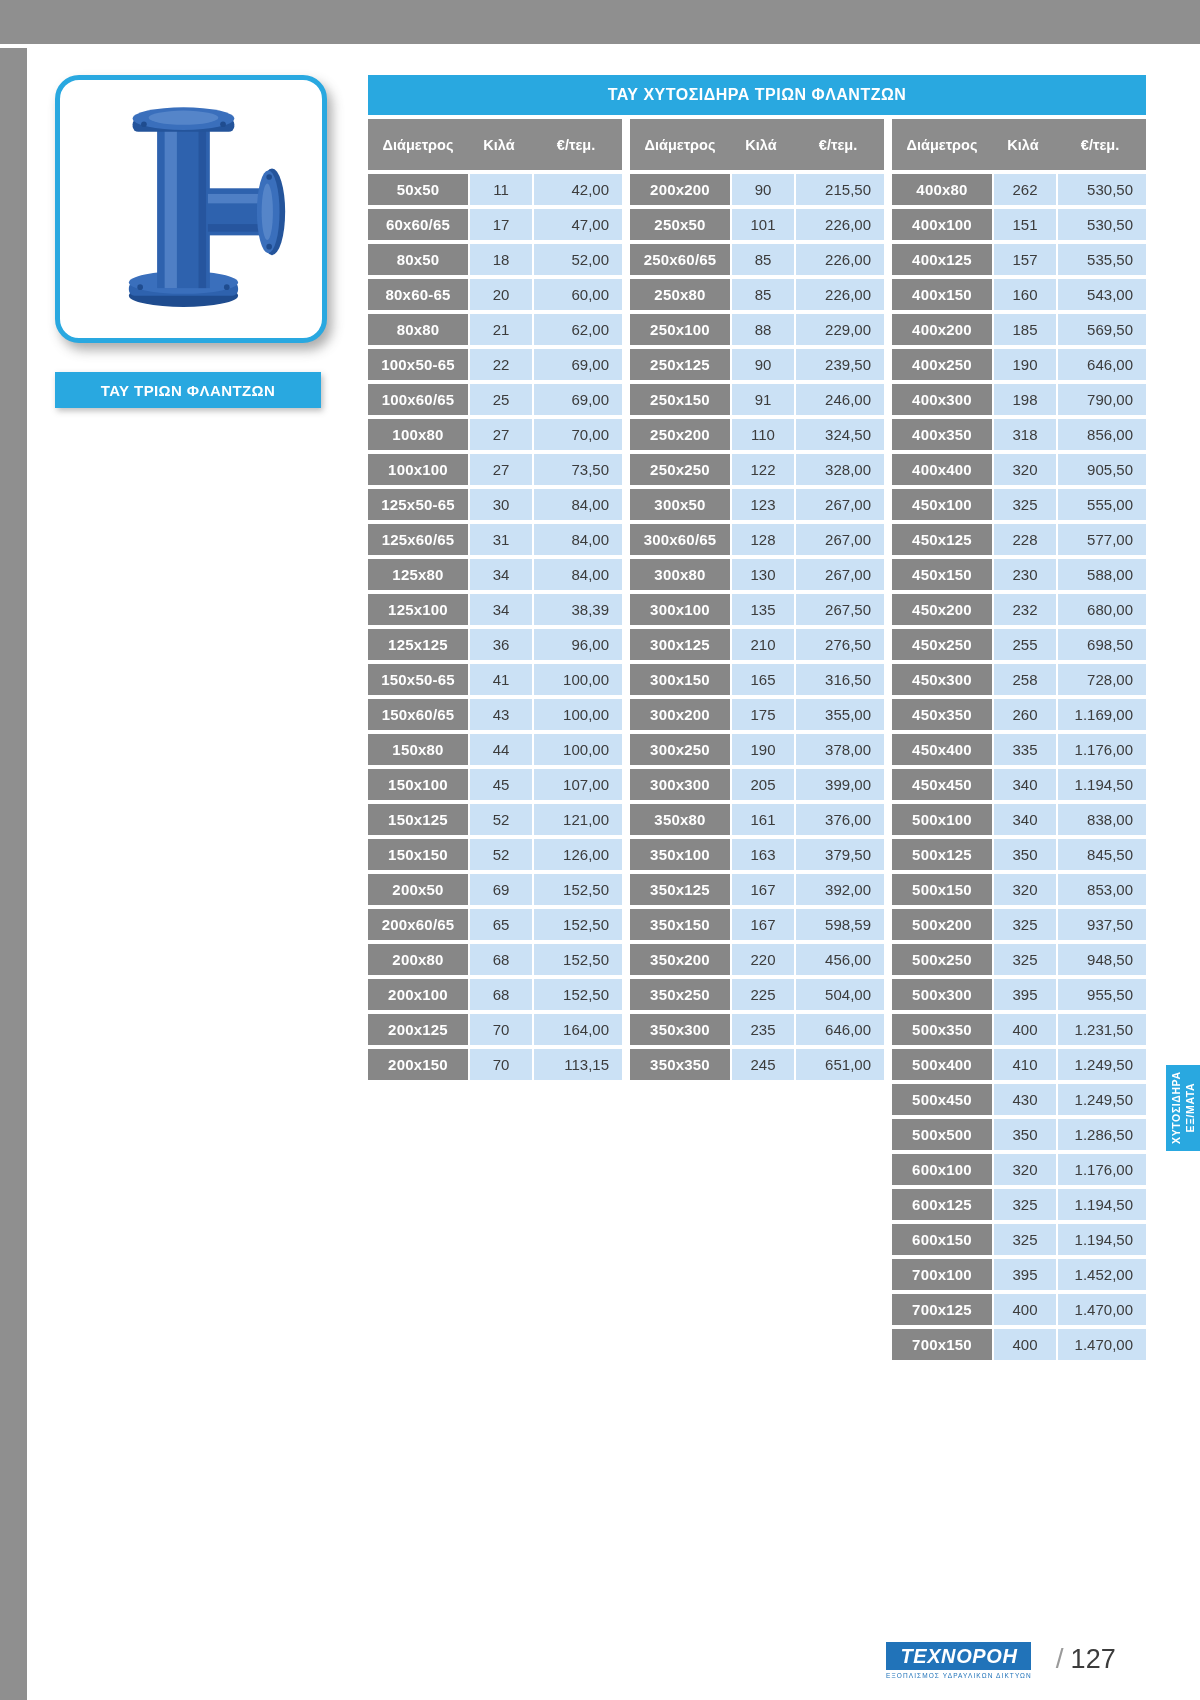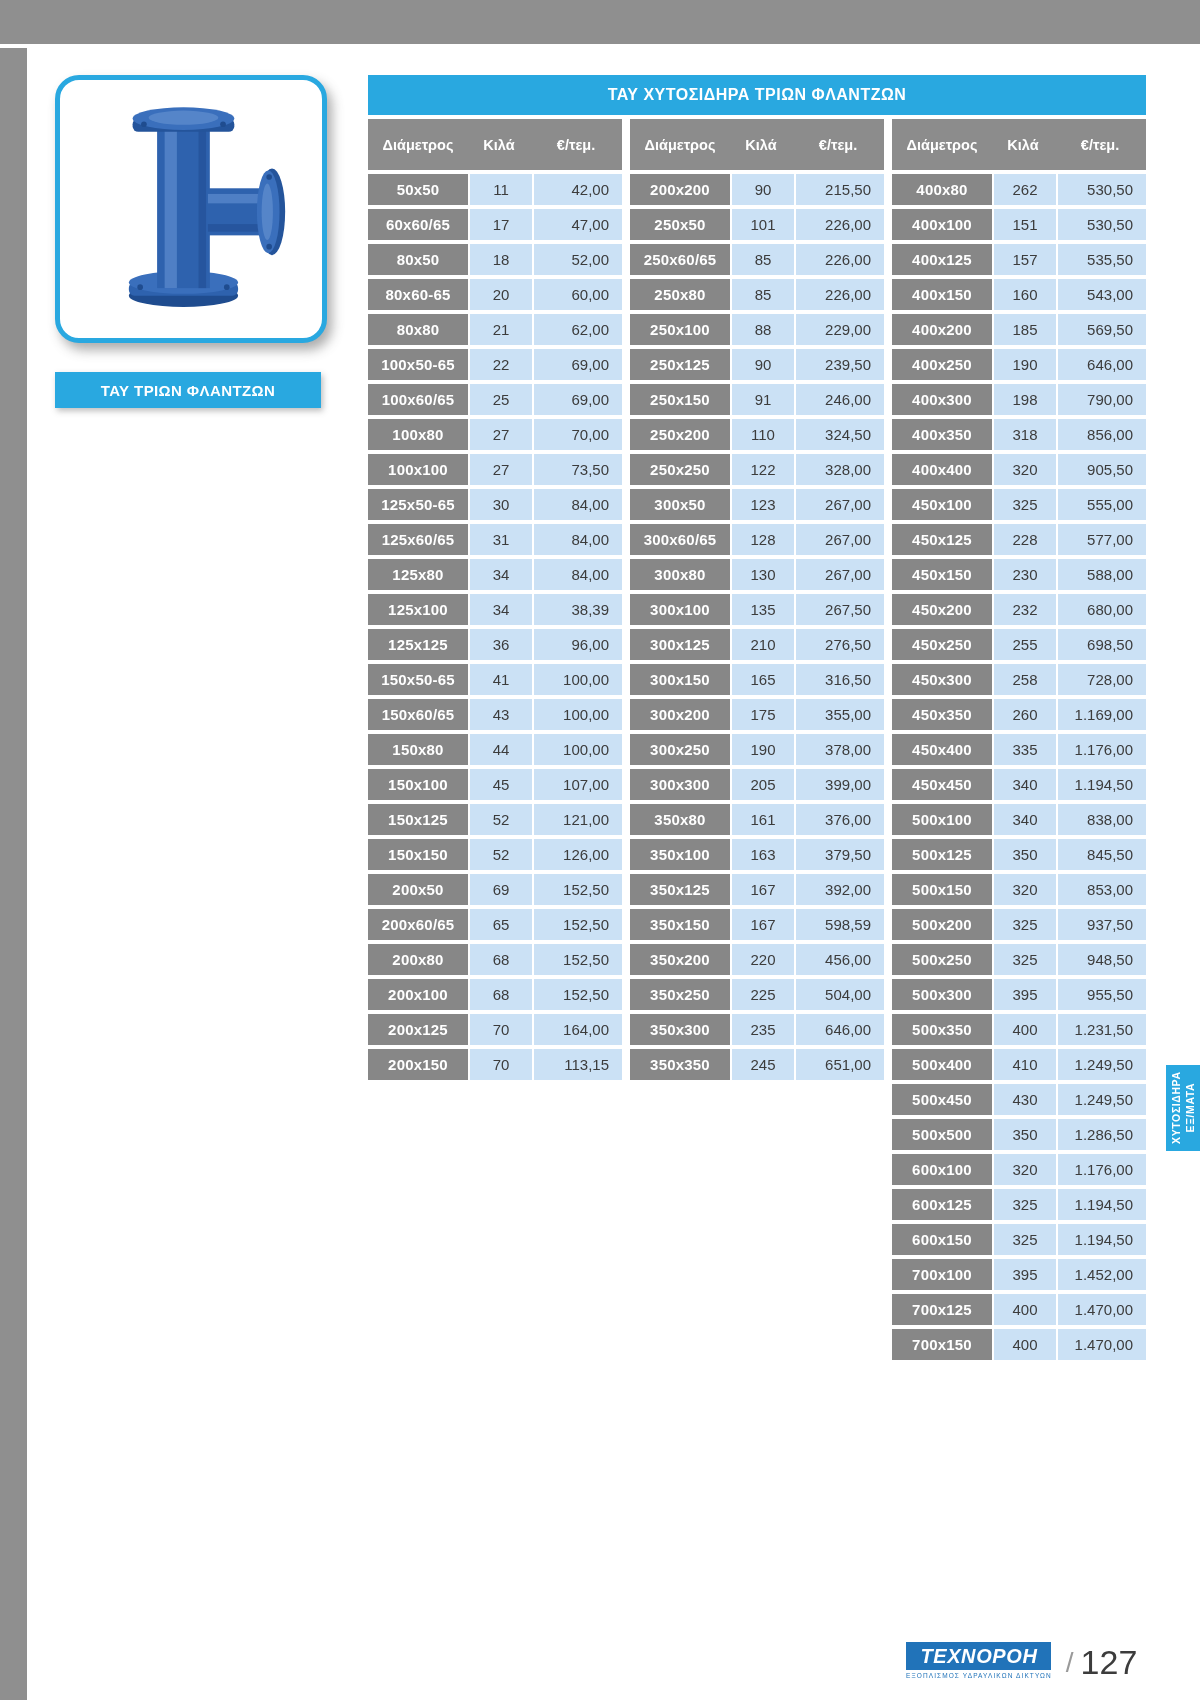--- a/index.html
+++ b/index.html
@@ -44,30 +44,30 @@
 
   .side-tab{
     position:absolute;right:0;top:1065px;width:34px;height:86px;background:#29A8E0;
     display:flex;align-items:center;justify-content:center;
   }
   .tab-inner{
     transform:rotate(-90deg);color:#fff;font-size:10.5px;font-weight:bold;
     line-height:1.3;text-align:center;white-space:nowrap;letter-spacing:.6px;
   }
 
-  .footer{position:absolute;left:906px;top:1642px;display:flex;align-items:flex-start;gap:14px;}
+  .footer{position:absolute;left:886px;top:1642px;display:flex;align-items:flex-start;gap:24px;}
   .brand-wrap{display:flex;flex-direction:column;align-items:center;}
   .brand-box{
     background:#2173B9;color:#fff;padding:3px 14px 2px;font-weight:bold;font-style:italic;
     font-size:20px;letter-spacing:.6px;
   }
   .brand-sub{font-size:6.5px;color:#2173B9;letter-spacing:1.1px;margin-top:2px;white-space:nowrap;}
   .pageno{display:flex;align-items:center;gap:7px;margin-top:1px;}
   .slash{color:#9a9a9a;font-size:28px;}
-  .pnum{color:#3C3C3C;font-size:34px;text-align:right;}
+  .pnum{color:#3C3C3C;font-size:27px;text-align:right;}
 </style>
 </head>
 <body>
 
 <div class="frame-top"></div>
 <div class="frame-left"></div>
 
 <div class="product-card">
   <svg viewBox="0 0 240 240" width="226" height="226" aria-hidden="true">
 

